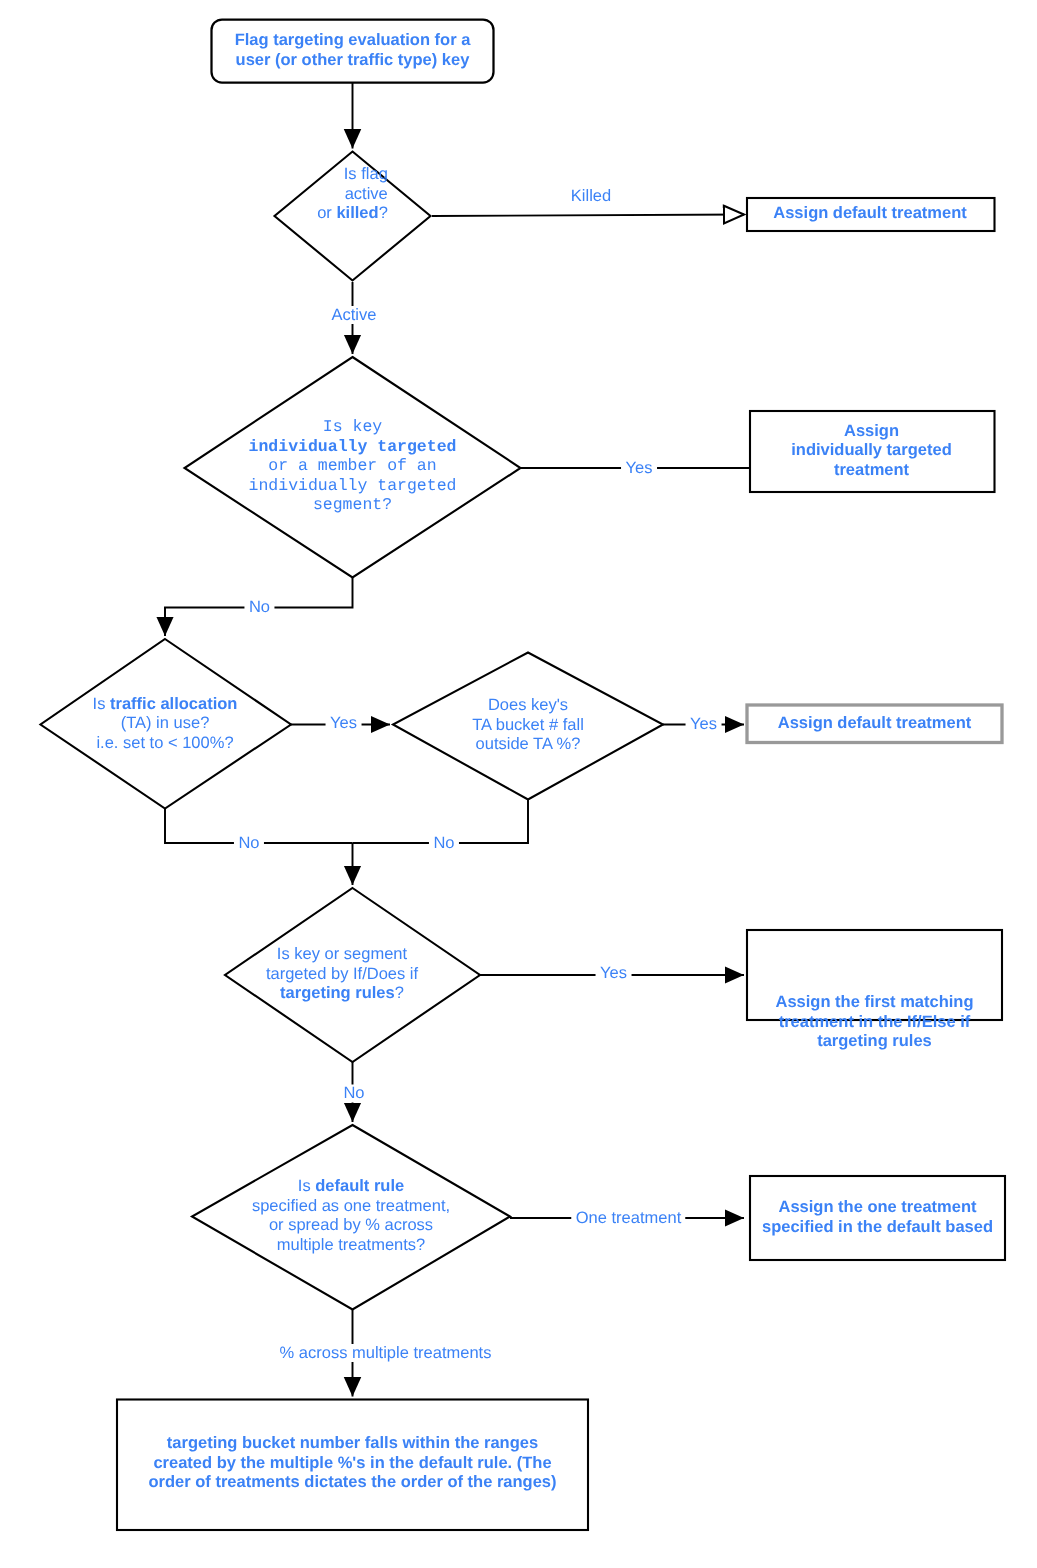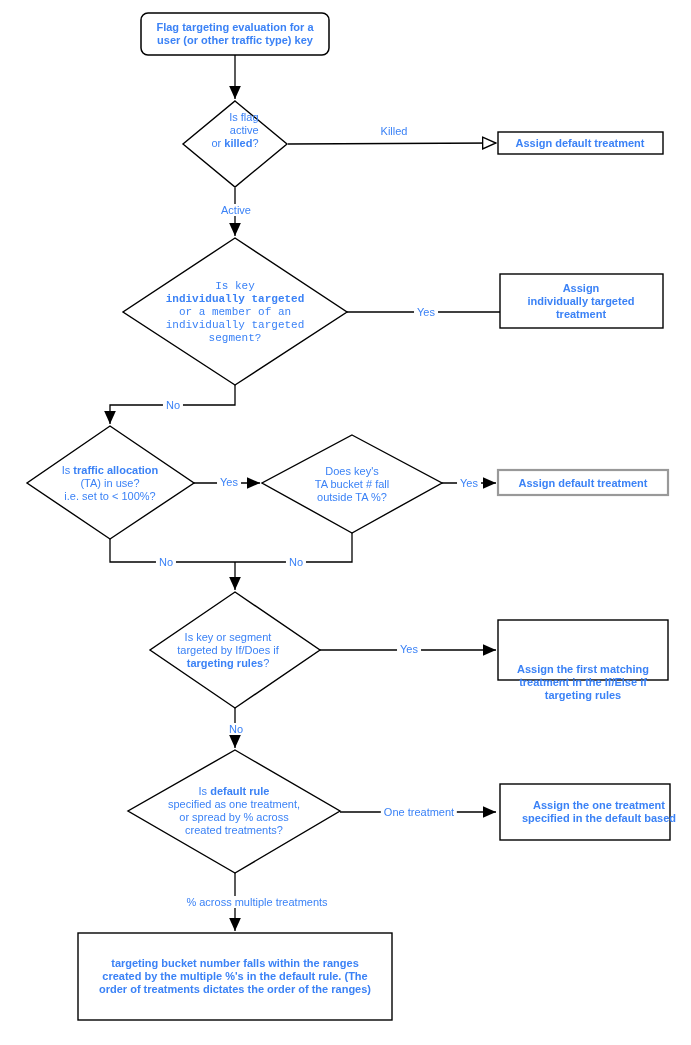--- a/index.html
+++ b/index.html
@@ -126,24 +126,24 @@
   <div class="nlabel" style="left:583px; top:650px;margin-top:32px;">
       <div><b>Assign the first matching</b></div>
       <div><b>treatment in the If/Else if</b></div>
       <div><b>targeting rules</b></div>
     </div>
 
   <div class="nlabel" style="left:234px; top:811px;">
       <div><span>Is </span><b>default rule</b></div>
       <div><span>specified as one treatment,</span></div>
       <div><span>or spread by % across</span></div>
-      <div><span>created treatments?</span></div>
+      <div><span>multiple treatments?</span></div>
     </div>
 
-  <div class="nlabel" style="left:585px; top:812px;margin-left:14px;">
+  <div class="nlabel" style="left:585px; top:812px;">
       <div><b>Assign the one treatment</b></div>
       <div><b>specified in the default based</b></div>
     </div>
 
   <div class="nlabel boxlabel" style="left:235px; top:976px;">
       <div><b>targeting bucket number falls within the ranges</b></div>
       <div><b>created by the multiple %'s in the default rule. (The</b></div>
       <div><b>order of treatments dictates the order of the ranges)</b></div>
     </div>
 

